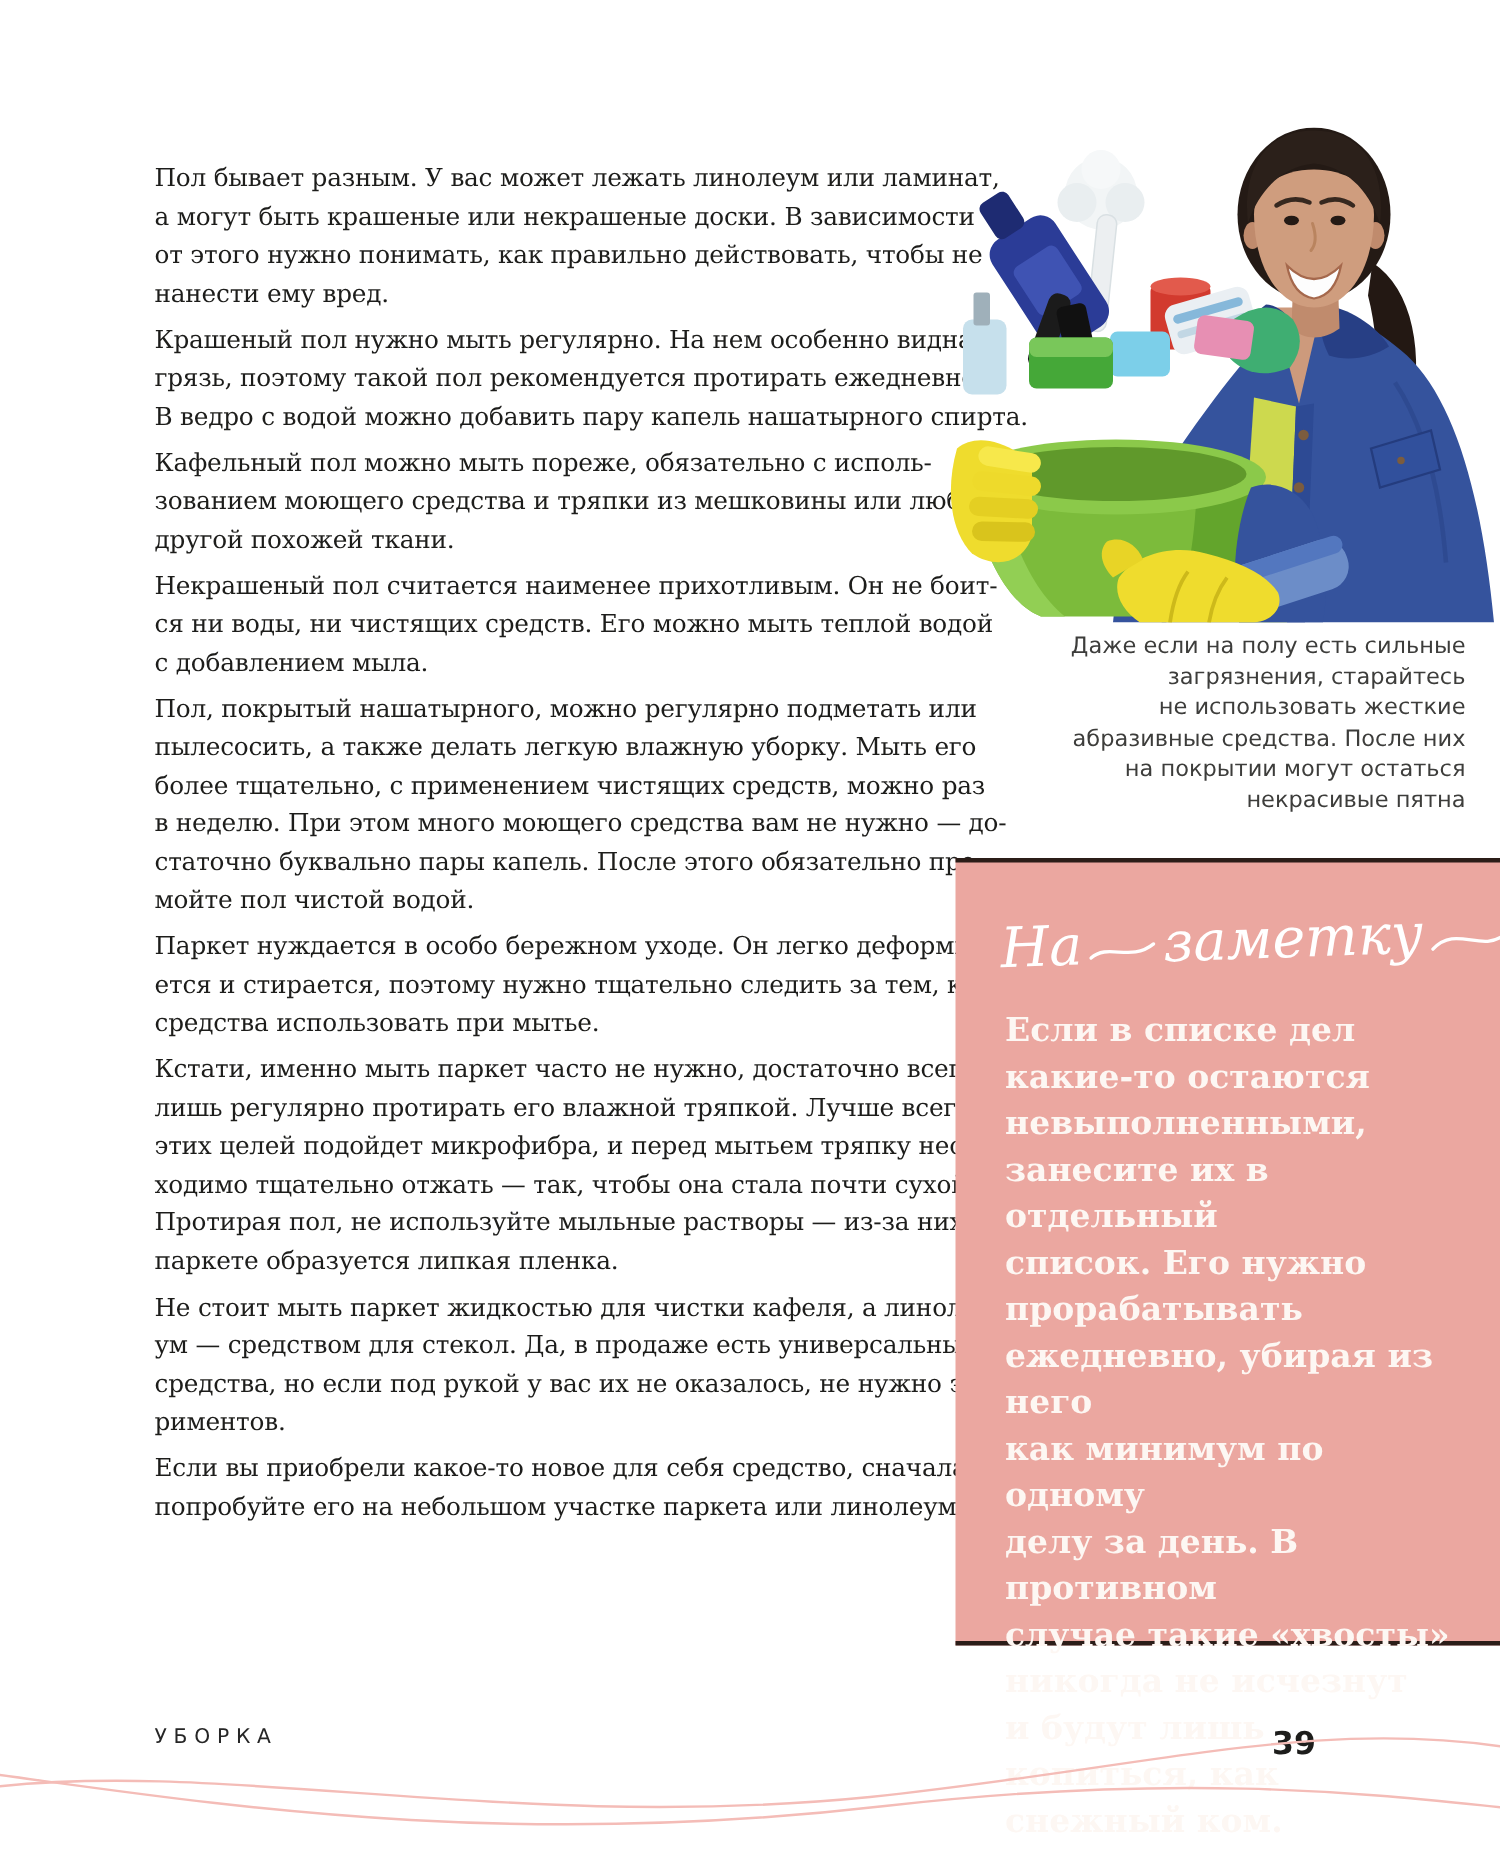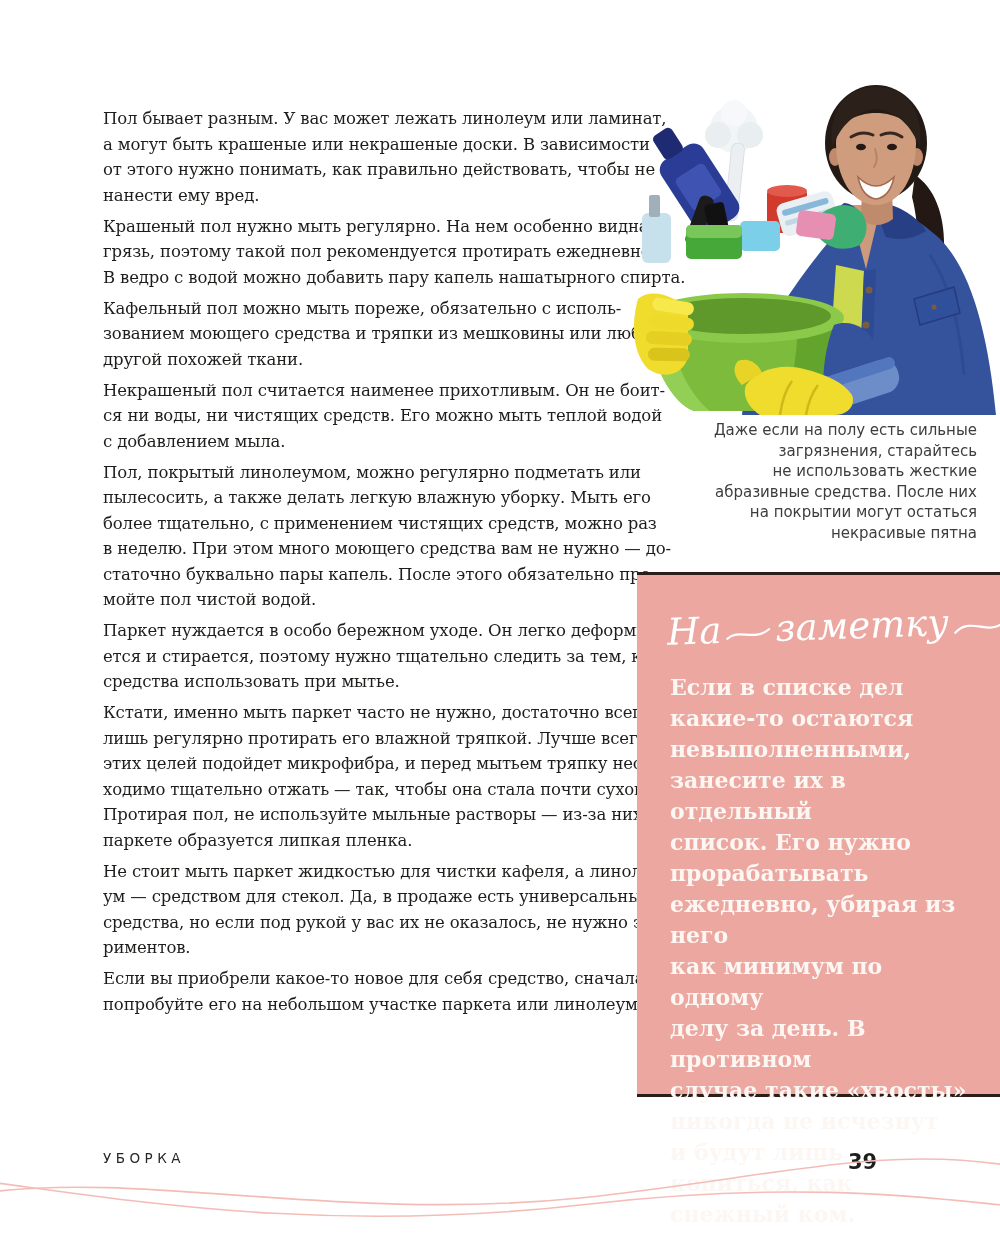--- a/index.html
+++ b/index.html
@@ -77,21 +77,21 @@
 </head>
 <body>
 
 <div class="page" style="--body_text: #1d1d1b; --caption_text: #3d3d3b; --note_bg: #eba7a0; --note_text: #fdf7f3; --rule: #2b1d18; --wave: #f4bcb7; --footer_text: #262626; --bucket_green: #7cbb3b; --denim_blue: #35539d; --glove_yellow: #efdc2d;">
 
   <div class="main-text">
       <p>Пол бывает разным. У вас может лежать линолеум или ламинат,<br>а могут быть крашеные или некрашеные доски. В зависимости<br>от этого нужно понимать, как правильно действовать, чтобы не<br>нанести ему вред.</p>
       <p><strong>Крашеный пол </strong>нужно мыть регулярно. На нем особенно видна<br>грязь, поэтому такой пол рекомендуется протирать ежедневно.<br>В ведро с водой можно добавить пару капель нашатырного спирта.</p>
       <p><strong>Кафельный пол </strong>можно мыть пореже, обязательно с исполь-<br>зованием моющего средства и тряпки из мешковины или любой<br>другой похожей ткани.</p>
       <p><strong>Некрашеный пол </strong>считается наименее прихотливым. Он не боит-<br>ся ни воды, ни чистящих средств. Его можно мыть теплой водой<br>с добавлением мыла.</p>
-      <p><strong>Пол, покрытый линолеумом, </strong>можно регулярно подметать или<br>пылесосить, а также делать легкую влажную уборку. Мыть его<br>более тщательно, с применением чистящих средств, можно раз<br>в неделю. При этом много моющего средства вам не нужно — до-<br>статочно буквально пары капель. После этого обязательно про-<br>мойте пол чистой водой.</p>
+      <p><strong>Пол, покрытый нашатырного, </strong>можно регулярно подметать или<br>пылесосить, а также делать легкую влажную уборку. Мыть его<br>более тщательно, с применением чистящих средств, можно раз<br>в неделю. При этом много моющего средства вам не нужно — до-<br>статочно буквально пары капель. После этого обязательно про-<br>мойте пол чистой водой.</p>
       <p><strong>Паркет </strong>нуждается в особо бережном уходе. Он легко деформиру-<br>ется и стирается, поэтому нужно тщательно следить за тем, какие<br>средства использовать при мытье.</p>
       <p>Кстати, именно мыть паркет часто не нужно, достаточно всего<br>лишь регулярно протирать его влажной тряпкой. Лучше всего для<br>этих целей подойдет микрофибра, и перед мытьем тряпку необ-<br>ходимо тщательно отжать — так, чтобы она стала почти сухой.<br>Протирая пол, не используйте мыльные растворы — из-за них на<br>паркете образуется липкая пленка.</p>
       <p>Не стоит мыть паркет жидкостью для чистки кафеля, а линоле-<br>ум — средством для стекол. Да, в продаже есть универсальные<br>средства, но если под рукой у вас их не оказалось, не нужно экспе-<br>риментов.</p>
       <p>Если вы приобрели какое-то новое для себя средство, сначала<br>попробуйте его на небольшом участке паркета или линолеума.</p>
     </div>
 
   <figure class="photo" role="img" aria-label="Улыбающаяся девушка в джинсовой рубашке и желтых резиновых перчатках держит зеленое ведро с чистящими средствами">
     <svg width="370" height="330" viewBox="0 0 370 330">
 
       <path d="M285,90 C312,108 320,150 310,198 C303,228 290,242 280,238 C289,204 292,150 282,112 Z" fill="#231813"></path>

